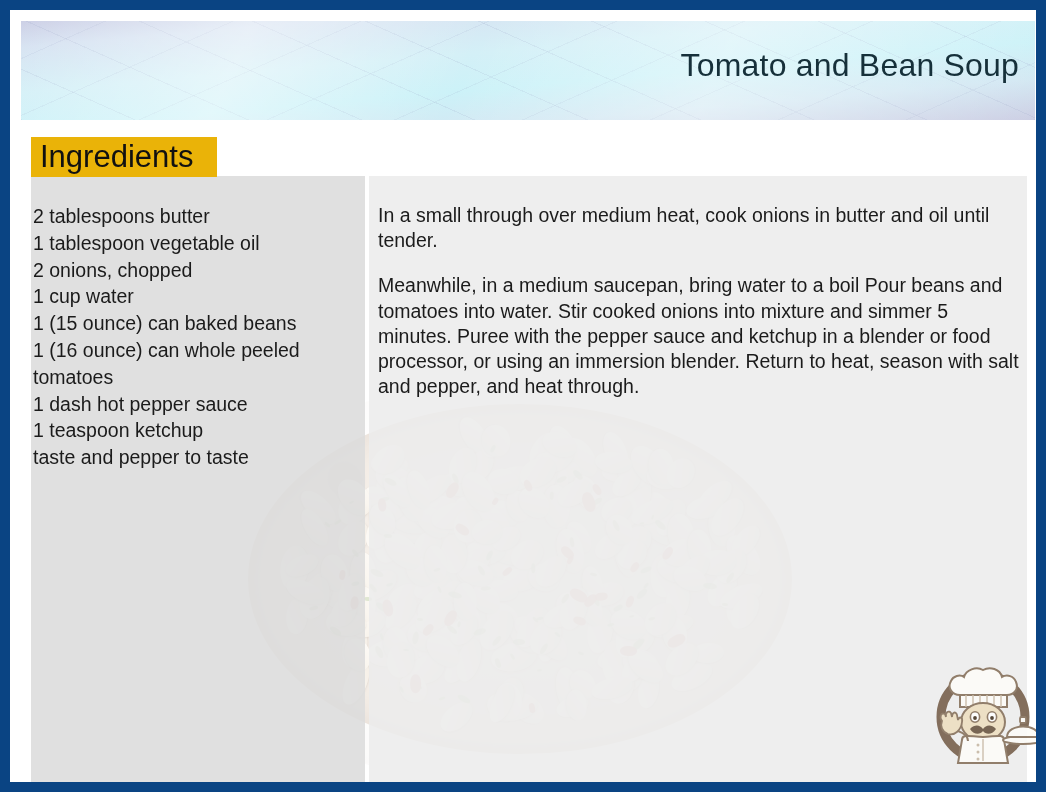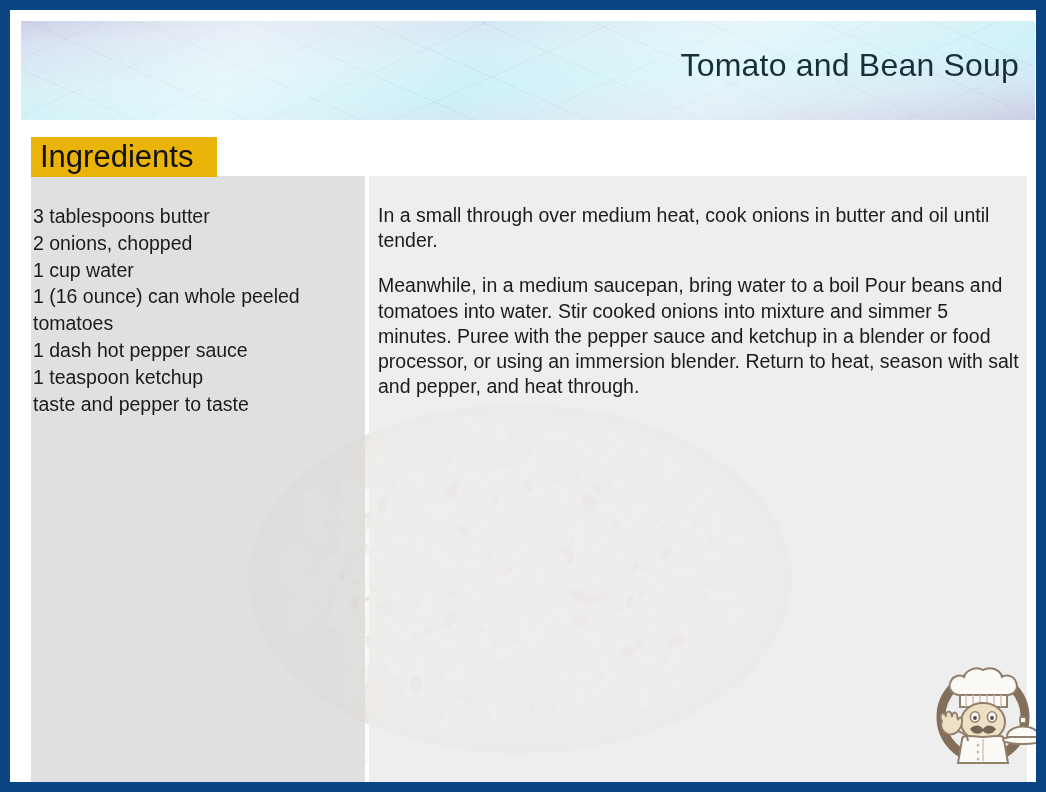--- a/index.html
+++ b/index.html
@@ -495,23 +495,25 @@
           <div class="tom" style="left: 325.417px; top: 212.619px; width: 13.4308px; height: 8.05846px; transform: rotate(20.0279deg);"></div>
         </div>
     </div>
   </div>
 
   <div class="panel panel-ingredients"></div>
   <div class="tab tab-ingredients">
     <span>Ingredients</span>
   </div>
   <div class="ing-list" id="ing-list">
-      <div class="ing-item">3 tablespoons butter</div>
+      <div class="ing-item">2 tablespoons butter</div>
+      <div class="ing-item">1 tablespoon vegetable oil</div>
       <div class="ing-item">2 onions, chopped</div>
       <div class="ing-item">1 cup water</div>
+      <div class="ing-item">1 (15 ounce) can baked beans</div>
       <div class="ing-item">1 (16 ounce) can whole peeled tomatoes</div>
       <div class="ing-item">1 dash hot pepper sauce</div>
       <div class="ing-item">1 teaspoon ketchup</div>
       <div class="ing-item">taste and pepper to taste</div>
     </div>
 
   <div class="panel panel-directions"></div>
   <div class="dir-body" id="dir-body">
       <p class="dir-para">In a small through over medium heat, cook onions in butter and oil until tender.</p>
       <p class="dir-para">Meanwhile, in a medium saucepan, bring water to a boil  Pour beans and tomatoes into water.  Stir cooked onions into mixture and simmer 5 minutes.  Puree with the pepper sauce and ketchup in a blender or food processor, or using an immersion blender.  Return to heat, season with salt and pepper, and heat through.</p>

